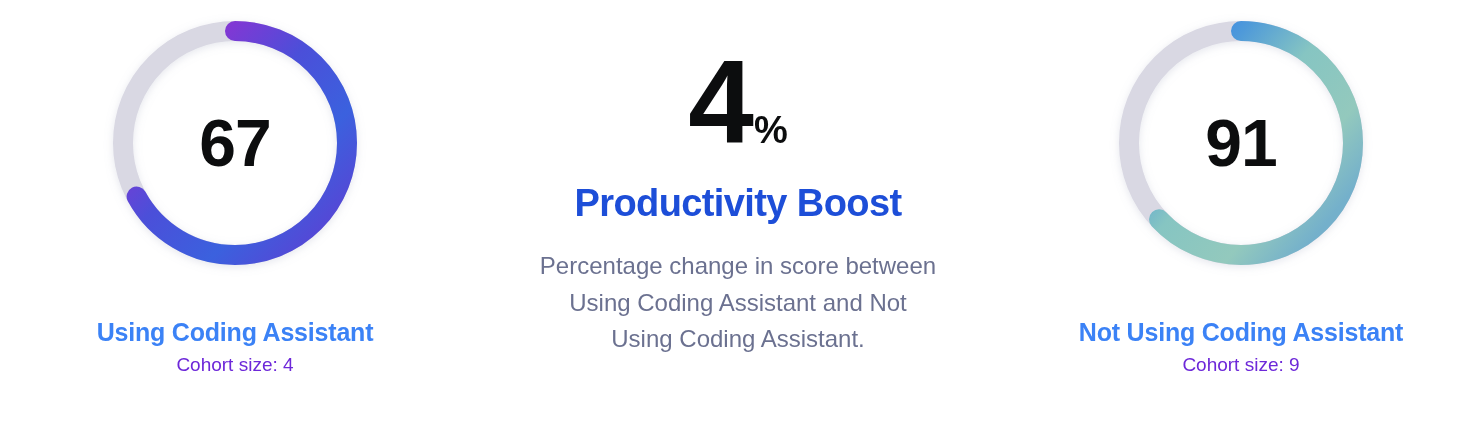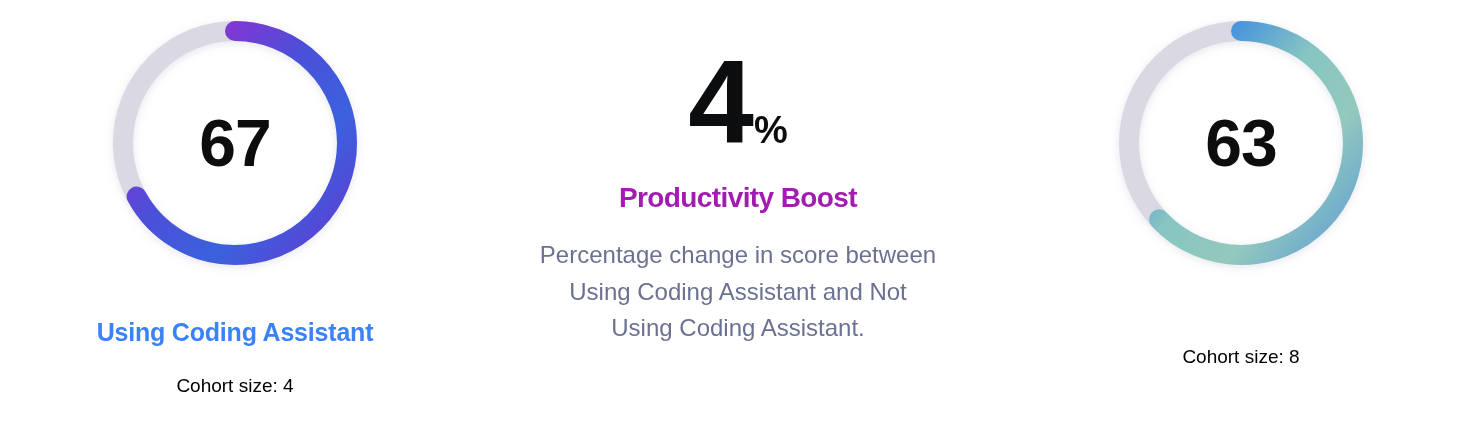--- a/index.html
+++ b/index.html
@@ -79,24 +79,24 @@
   }
   .gauge-title {
     font-size: 25px;
     font-weight: 700;
     color: #3b82f6;
     letter-spacing: -0.2px;
     line-height: 1.15;
     white-space: nowrap;
   }
   .gauge-sub {
-    margin-top: 28px;
+    margin-top: 7px;
     font-size: 19px;
     font-weight: 400;
-    color: #000000;
+    color: #6d28d9;
     line-height: 1.2;
     white-space: nowrap;
   }
 
   
   .center-inner {
     width: 420px;
     text-align: center;
     display: flex;
     flex-direction: column;
@@ -119,23 +119,23 @@
   }
   .delta-unit {
     font-size: 38px;
     font-weight: 700;
     color: #0c0d0e;
     margin-left: 4px;
     line-height: 1;
   }
   .delta-label {
     margin-top: 26px;
-    font-size: 28px;
+    font-size: 38px;
     font-weight: 700;
-    color: #a21caf;
+    color: #1d4ed8;
     letter-spacing: -0.6px;
     line-height: 1.1;
     white-space: nowrap;
   }
   .delta-desc {
     margin-top: 24px;
     width: 400px;
     font-size: 24px;
     font-weight: 400;
     color: #6b7190;
@@ -199,20 +199,21 @@
           </linearGradient>
           <filter id="softGlowR" x="-25%" y="-25%" width="150%" height="150%">
             <feDropShadow dx="0" dy="2" stdDeviation="4" flood-color="#9aa0b8" flood-opacity="0.26"></feDropShadow>
           </filter>
         </defs>
         <g filter="url(#softGlowR)">
           <circle cx="131" cy="131" r="112" fill="none" stroke="#d9d8e3" stroke-width="20"></circle>
         </g>
         <circle id="arcRight" cx="131" cy="131" r="112" fill="none" stroke="url(#gradRight)" stroke-width="20" stroke-linecap="round" transform="rotate(-90 131 131)" stroke-dasharray="443.3415552745916 260.37519912952206" stroke-dashoffset="0"></circle>
       </svg>
-      <div class="gauge-value">63</div>
+      <div class="gauge-value">91</div>
     </div>
     <div class="gauge-caption">
-      <div class="gauge-sub">Cohort size: 8</div>
+      <div class="gauge-title">Not Using Coding Assistant</div>
+      <div class="gauge-sub">Cohort size: 9</div>
     </div>
   </section>
 
 </div>
 
 </body></html>

